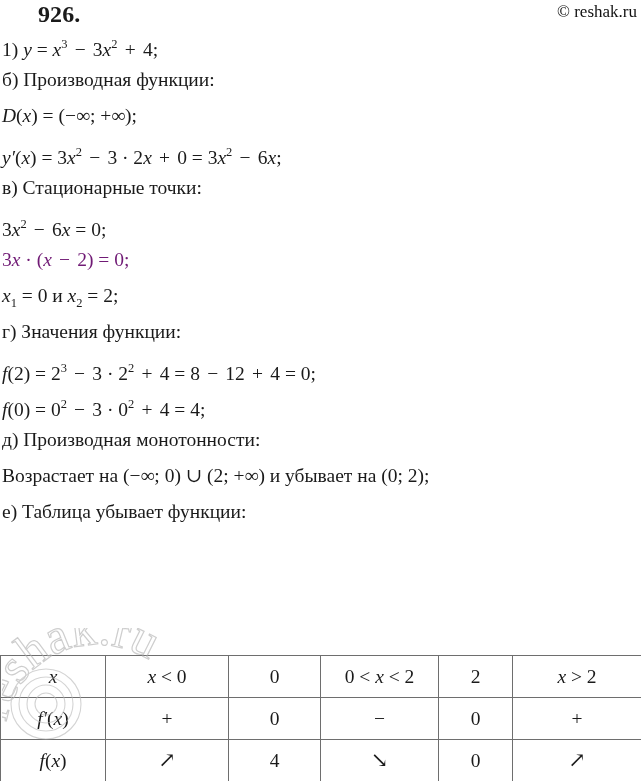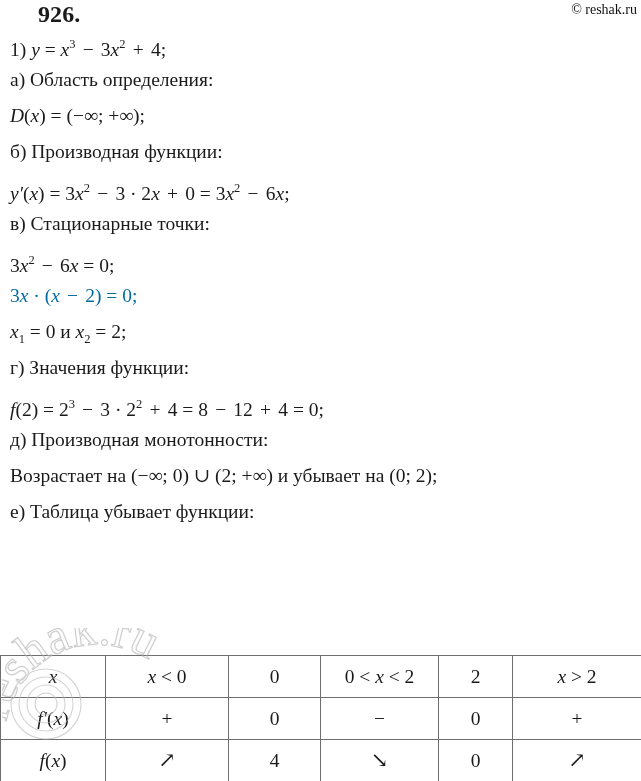--- a/index.html
+++ b/index.html
@@ -29,41 +29,41 @@
     top: 1px;
     font-weight: bold;
     font-size: 24px;
     letter-spacing: 0.1px;
     margin-left: 36px;
   }
   .copyright {
     position: absolute;
     right: 4px;
     top: 2px;
-    font-size: 14px;
+    font-size: 17px;
     color: #111;
     white-space: nowrap;
     margin-left: 8px;
   }
 
   
   .lines {
     position: absolute;
     top: 26px;
     left: 0;
     right: 0;
   }
   .line {
     height: 36px;
     line-height: 36px;
-    padding-left: 10px;
+    padding-left: 2px;
     font-size: 19.5px;
     white-space: nowrap;
   }
-  .line.faded { color: #0369a1; }
+  .line.faded { color: #701a75; }
 
   
   .mi { font-style: italic; }
   sup, sub {
     font-size: 0.64em;
     font-style: normal;
   }
   sup { vertical-align: super; }
   sub { vertical-align: sub; }
   .op { padding: 0 0.12em; }
@@ -117,30 +117,30 @@
 </head>
 <body>
 
 <div class="page-head">
   <div class="task-no">926.</div>
   <div class="copyright">© reshak.ru</div>
 </div>
 
 <div class="lines">
     <div class="line">1) <i class="mi">y</i> = <i class="mi">x</i><sup>3</sup> <span class="op">−</span> 3<i class="mi">x</i><sup>2</sup> <span class="op">+</span> 4;</div>
-    <div class="line">а) Область определения:</div>
+    <div class="line">б) Производная функции:</div>
     <div class="line"><i class="mi">D</i>(<i class="mi">x</i>) = (−∞; +∞);</div>
-    <div class="line">б) Производная функции:</div>
     <div class="line"><i class="mi">y</i><span class="prime">′</span>(<i class="mi">x</i>) = 3<i class="mi">x</i><sup>2</sup> <span class="op">−</span> 3 · 2<i class="mi">x</i> <span class="op">+</span> 0 = 3<i class="mi">x</i><sup>2</sup> <span class="op">−</span> 6<i class="mi">x</i>;</div>
     <div class="line">в) Стационарные точки:</div>
     <div class="line">3<i class="mi">x</i><sup>2</sup> <span class="op">−</span> 6<i class="mi">x</i> = 0;</div>
     <div class="line faded">3<i class="mi">x</i> · (<i class="mi">x</i> <span class="op">−</span> 2) = 0;</div>
     <div class="line"><i class="mi">x</i><sub>1</sub> = 0 и <i class="mi">x</i><sub>2</sub> = 2;</div>
     <div class="line">г) Значения функции:</div>
     <div class="line"><i class="mi">f</i>(2) = 2<sup>3</sup> <span class="op">−</span> 3 · 2<sup>2</sup> <span class="op">+</span> 4 = 8 <span class="op">−</span> 12 <span class="op">+</span> 4 = 0;</div>
+    <div class="line"><i class="mi">f</i>(0) = 0<sup>2</sup> <span class="op">−</span> 3 · 0<sup>2</sup> <span class="op">+</span> 4 = 4;</div>
     <div class="line">д) Производная монотонности:</div>
     <div class="line">Возрастает на (−∞; 0) ∪ (2; +∞) и убывает на (0; 2);</div>
     <div class="line">е) Таблица убывает функции:</div>
   </div>
 
 <div class="watermark">
   <svg viewBox="0 0 180 150" width="180" height="150" aria-hidden="true">
     <defs>
       <path id="wm-arc" d="M 4,96 A 92,92 0 0 1 172,58" fill="none"></path>
     </defs>

